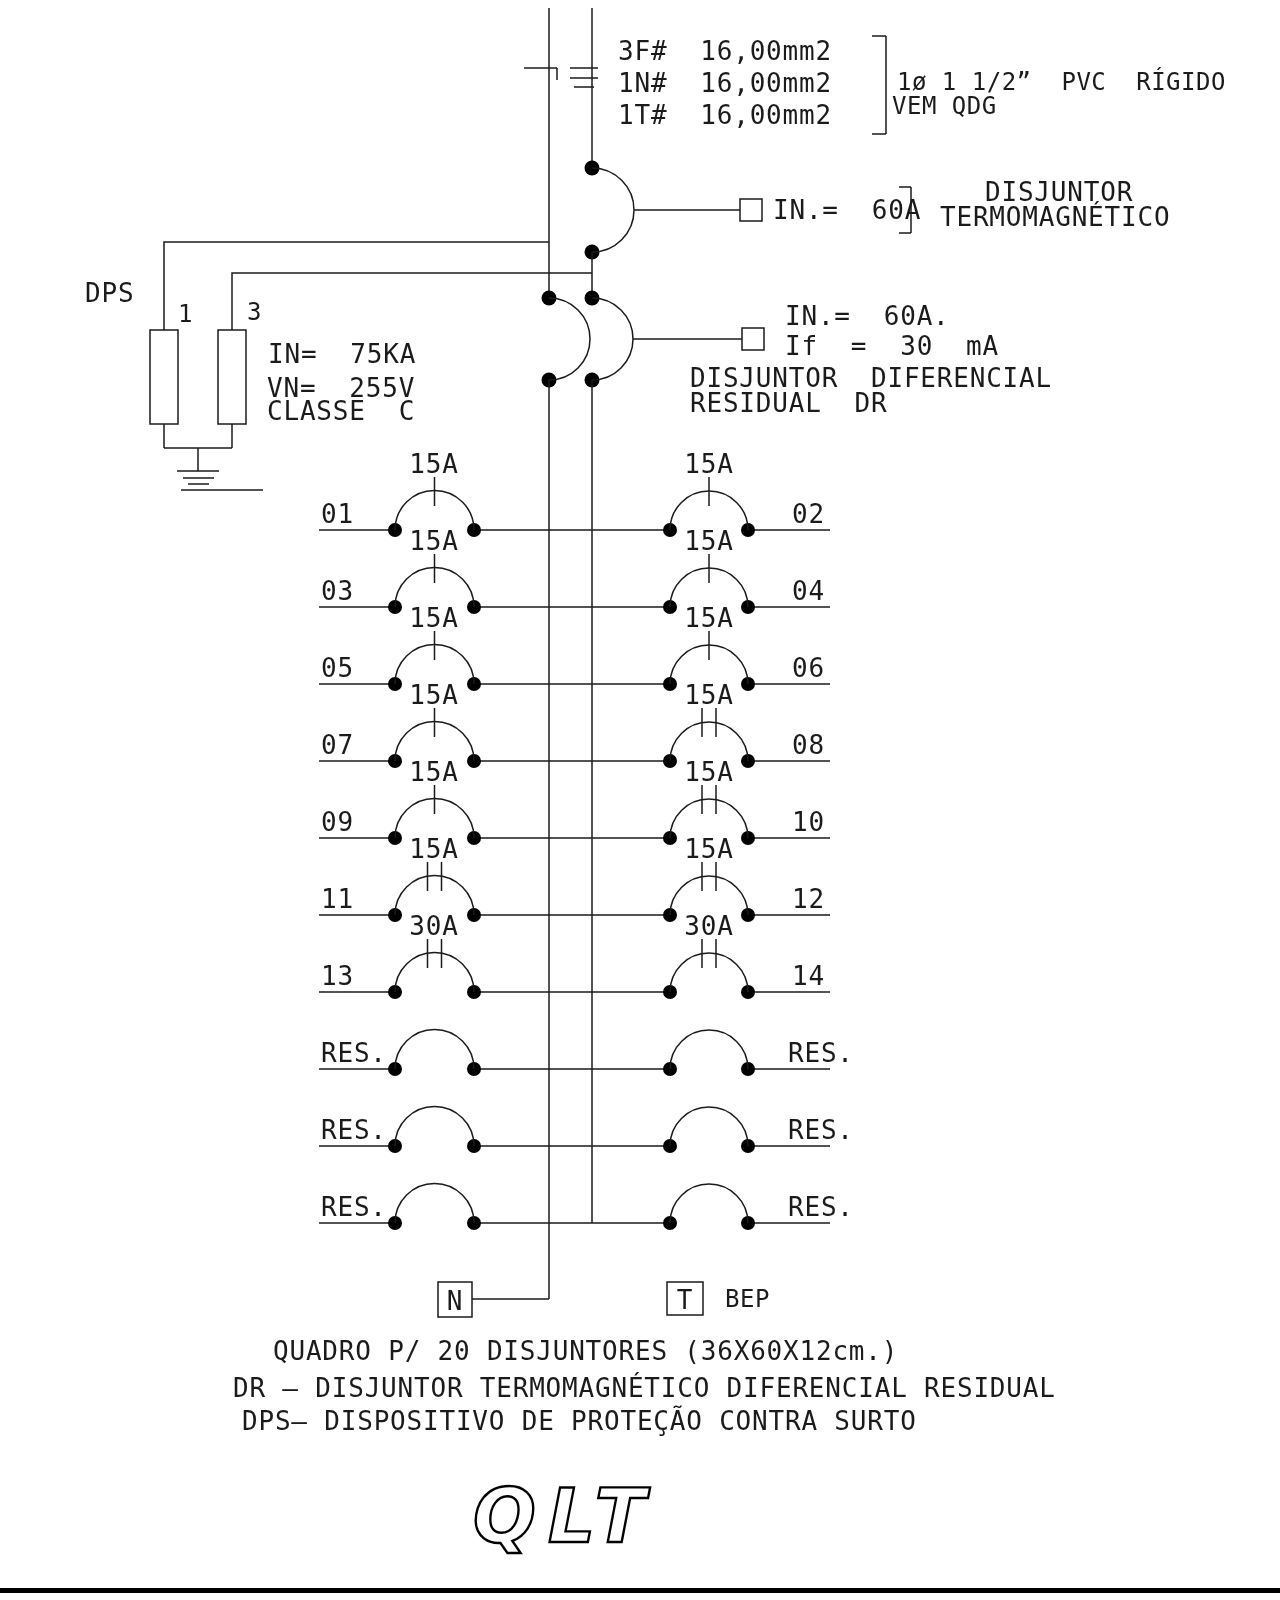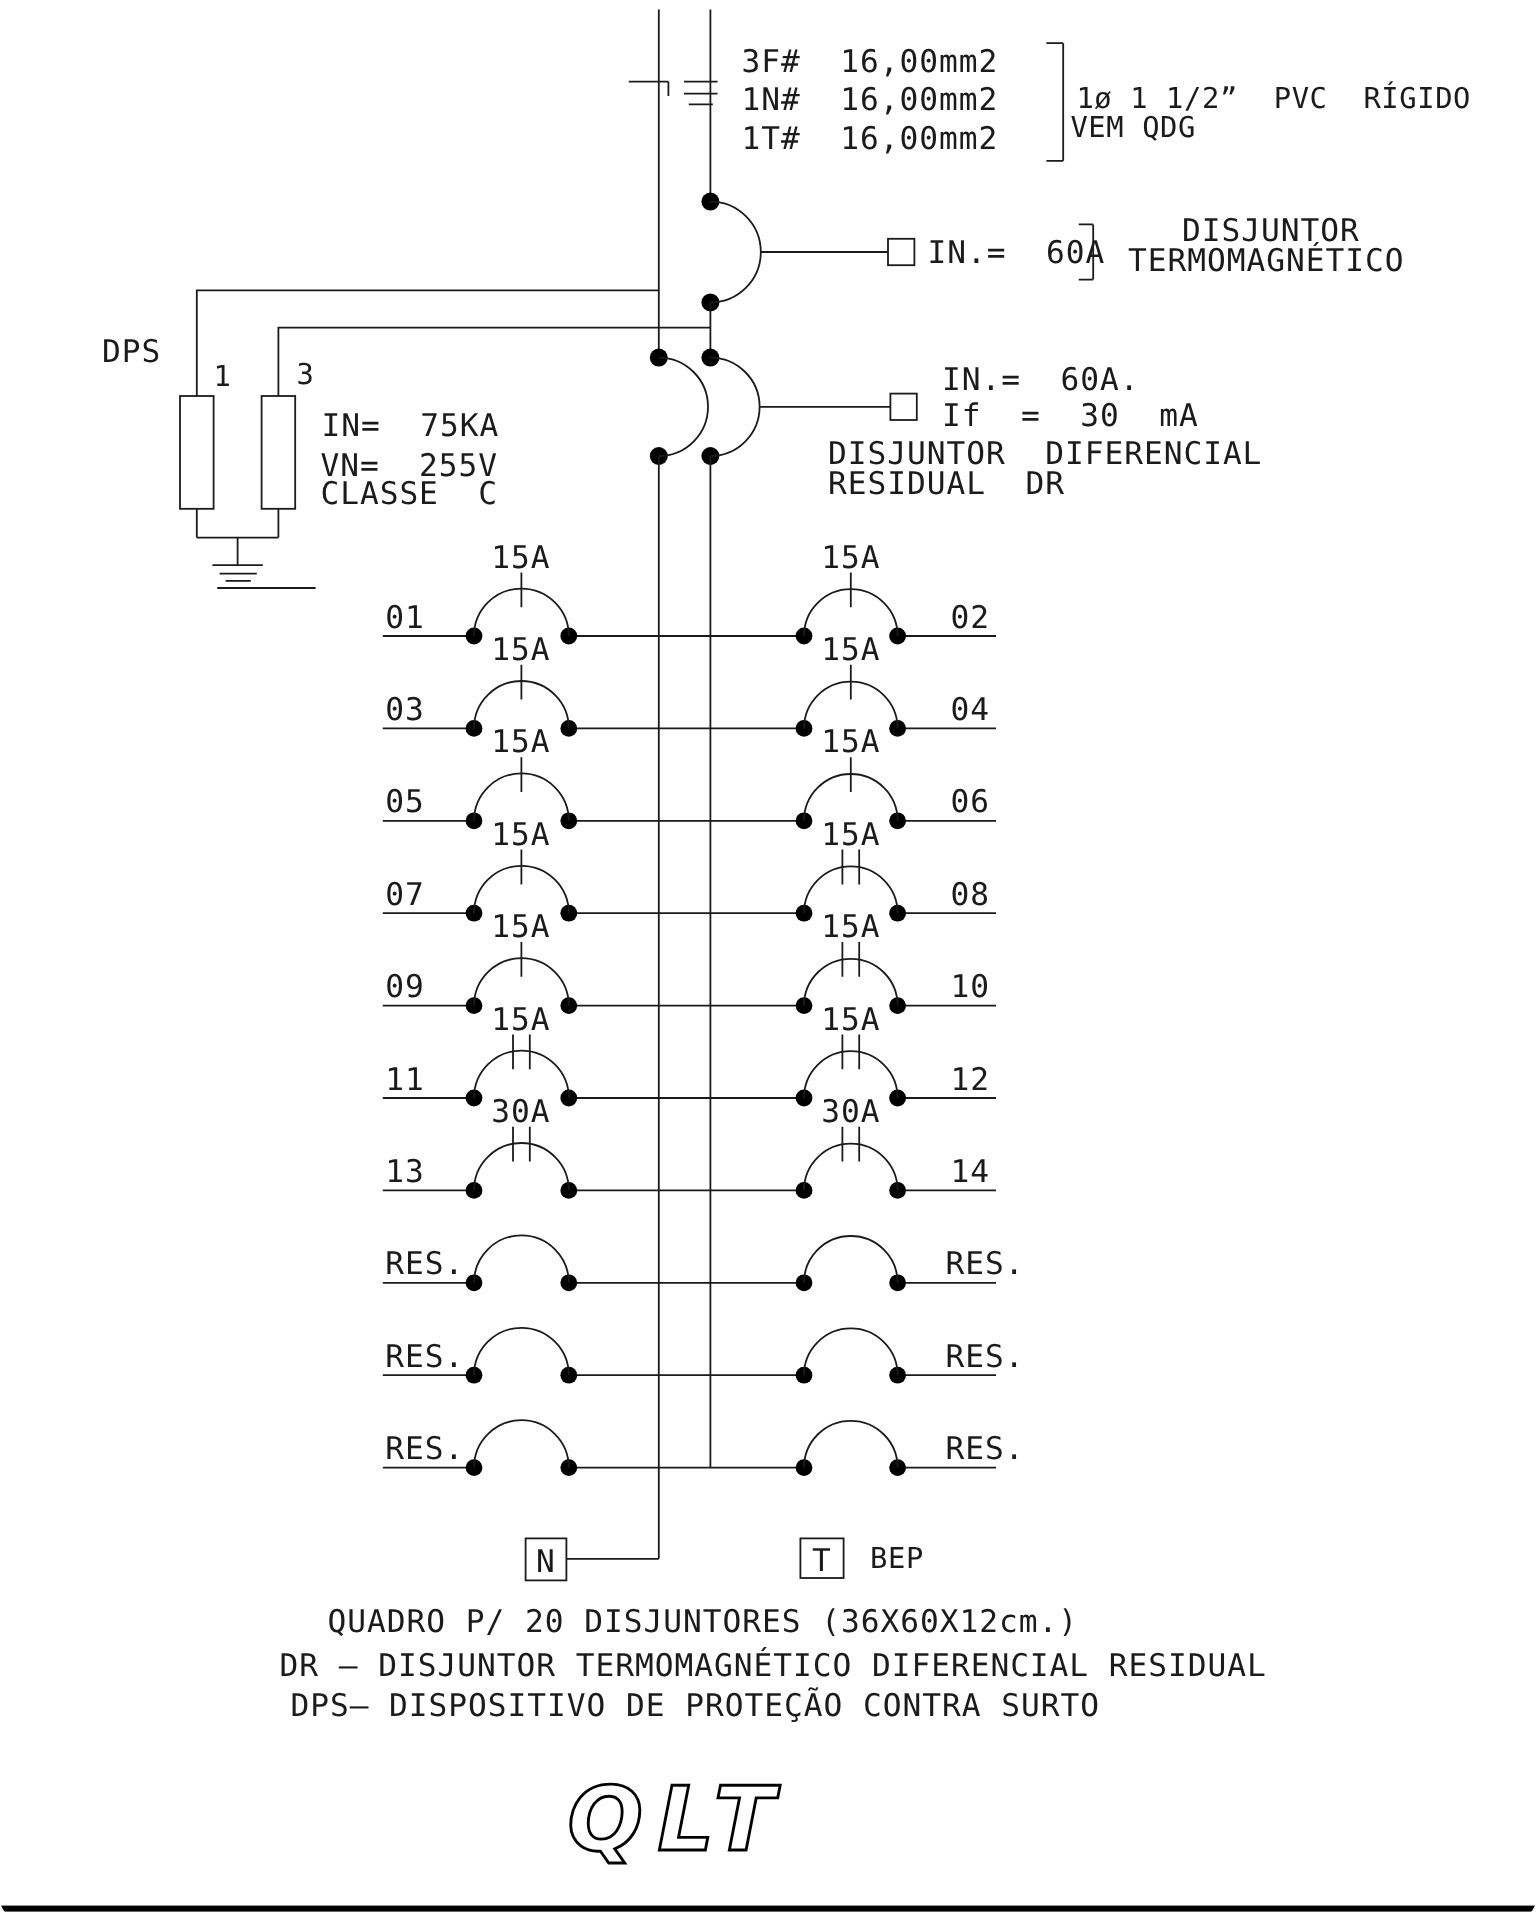--- a/index.html
+++ b/index.html
@@ -1,16 +1,16 @@
 <!DOCTYPE html>
 <html><head>
 <meta charset="utf-8">
 <style>
   html,body{margin:0;padding:0;background:#ffffff;}
-  #canvas{position:relative;width:1280px;height:1600px;background:#ffffff;overflow:hidden;border-radius:18px;}
+  #canvas{position:relative;width:1280px;height:1600px;background:#ffffff;overflow:hidden;}
   svg{position:absolute;left:0;top:0;}
   .w{stroke:#1b1b1b;stroke-width:1.5;fill:none;}
   .dot{fill:#000000;stroke:none;}
   .t{font-family:"DejaVu Sans Mono",monospace;font-size:26px;letter-spacing:0.8px;fill:#1b1b1b;white-space:pre;}
   .tm{text-anchor:middle;}
   .ts{font-family:"DejaVu Sans Mono",monospace;font-size:24px;letter-spacing:0.5px;fill:#1b1b1b;white-space:pre;}
   .logo{font-family:"DejaVu Sans",sans-serif;font-style:italic;font-weight:bold;font-size:74px;
         letter-spacing:12px;fill:#ffffff;stroke:#000000;stroke-width:2.4px;}
 </style>
 </head>

